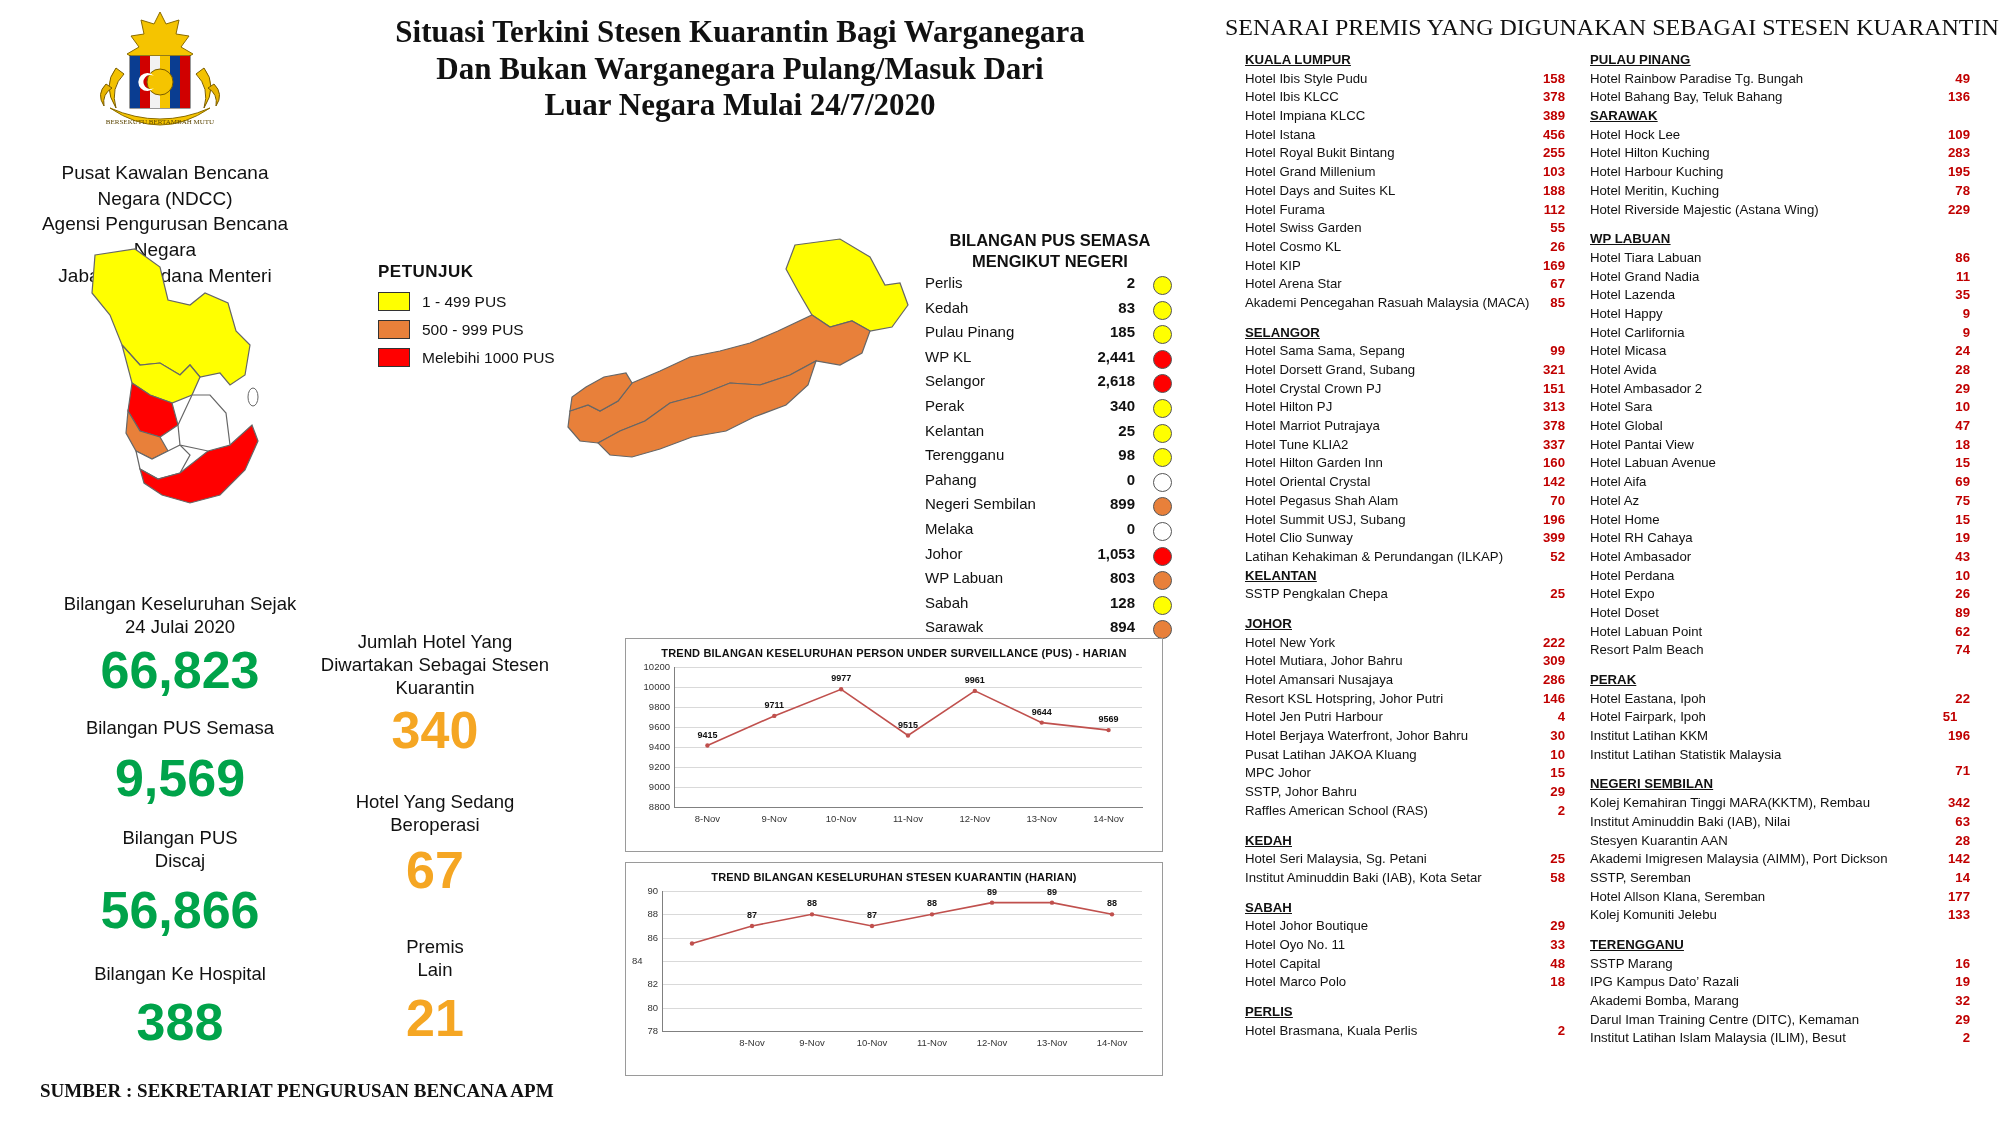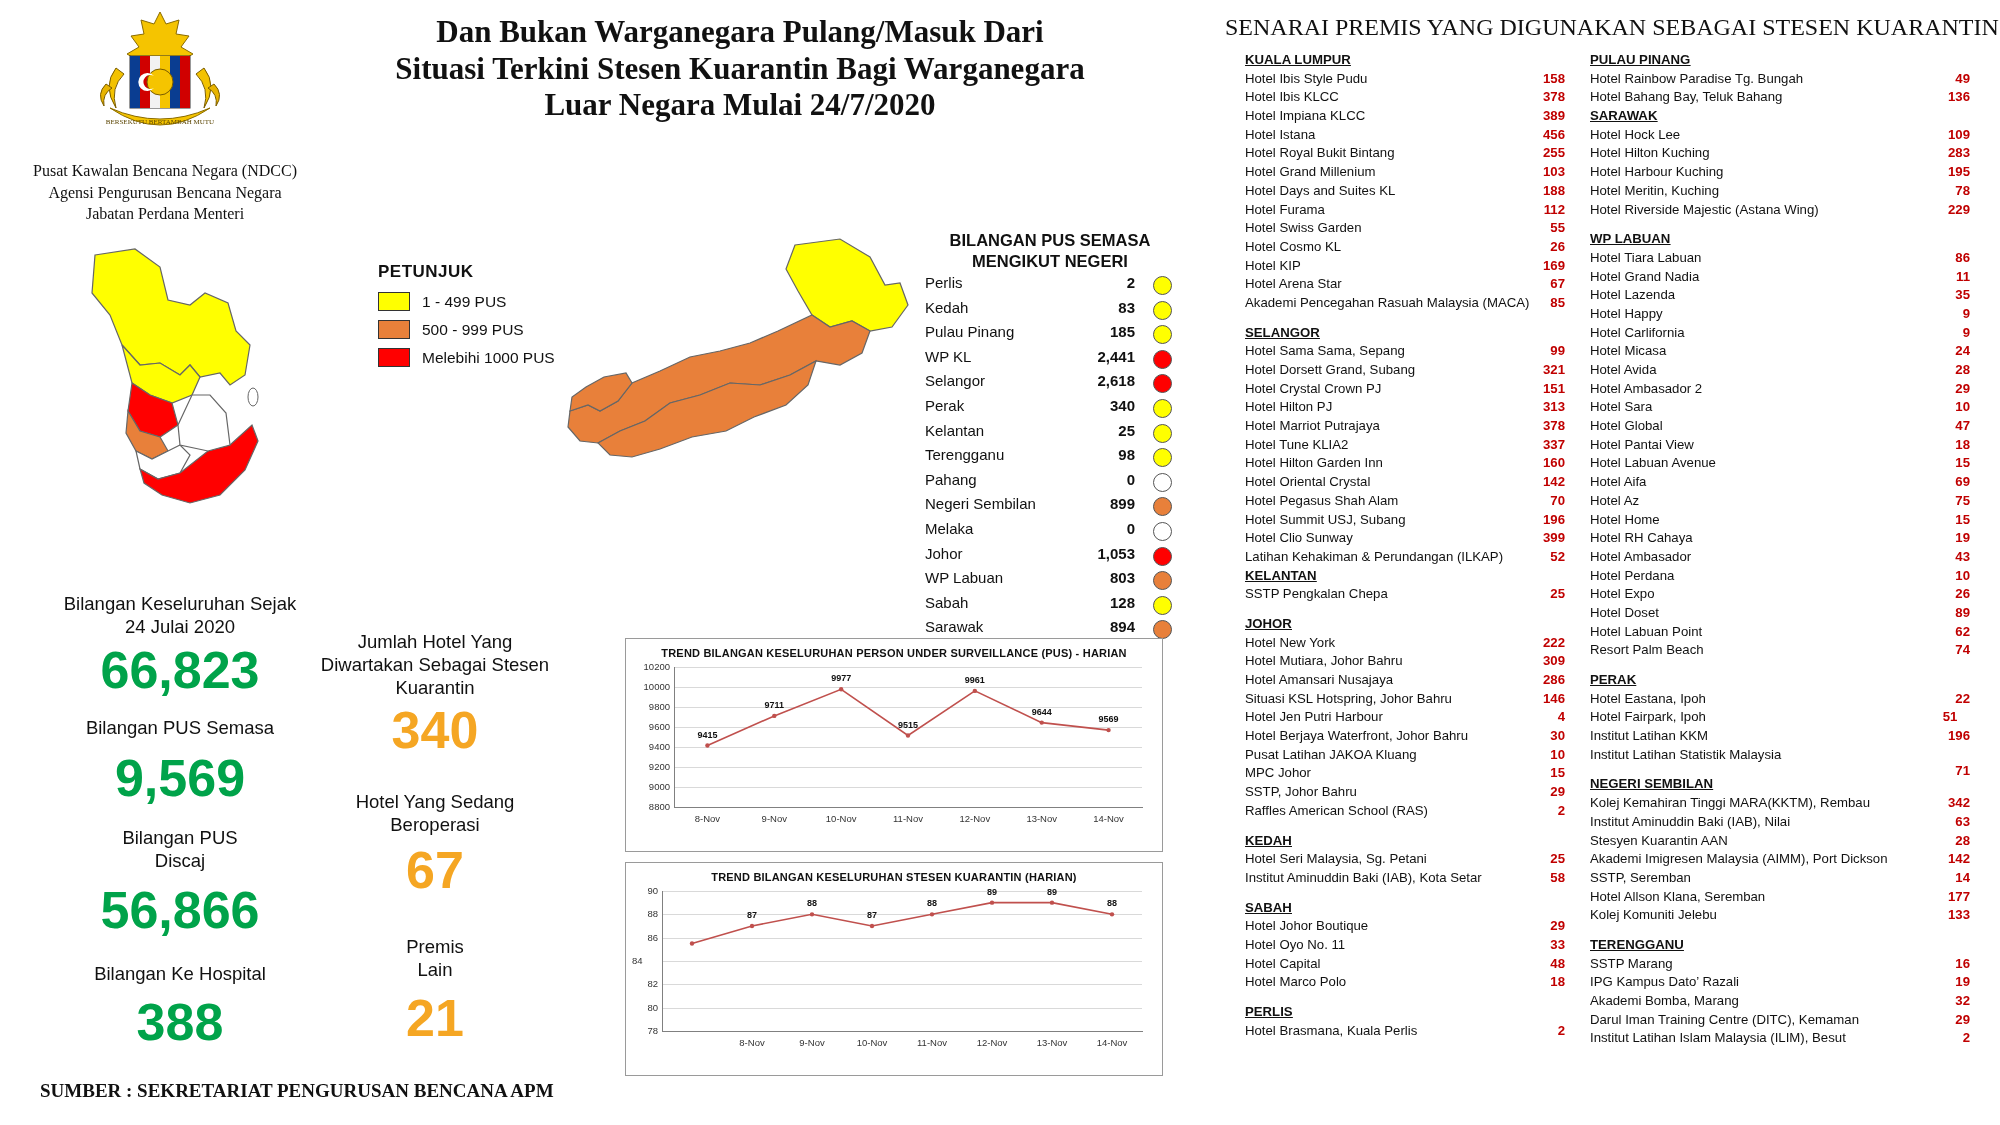--- a/index.html
+++ b/index.html
@@ -1,21 +1,21 @@
 <!DOCTYPE html>
 <html><head>
 <meta charset="utf-8">
 <style>
   html,body{margin:0;padding:0;}
   body{width:2000px;height:1125px;background:#ffffff;font-family:"Liberation Sans",sans-serif;overflow:hidden;position:relative;}
   .root{position:relative;width:2000px;height:1125px;}
 
   
   .crest{position:absolute;left:80px;top:8px;width:160px;height:140px;}
-  .org-text{position:absolute;left:30px;top:160px;width:270px;text-align:center;font-size:16px;line-height:1.35;color:#111;font-family:Liberation Serif, serif;}
+  .org-text{position:absolute;left:30px;top:160px;width:270px;text-align:center;font-size:19px;line-height:1.35;color:#111;}
 
   .title{position:absolute;left:300px;top:14px;width:880px;text-align:center;font-family:"Liberation Serif",serif;font-weight:bold;font-size:31px;line-height:1.18;color:#111;}
   .date{position:absolute;left:300px;top:158px;width:880px;text-align:center;font-family:"Liberation Serif",serif;font-weight:bold;font-size:40px;color:#7030a0;letter-spacing:.5px;}
 
   
   .petunjuk{position:absolute;left:378px;top:262px;font-weight:bold;font-size:17px;color:#111;letter-spacing:.5px;}
   .leg-row{position:absolute;left:378px;font-size:15.5px;color:#111;}
   .leg-box{display:inline-block;width:30px;height:17px;border:1.2px solid #333;vertical-align:-3px;margin-right:12px;}
   .leg-t{display:inline-block;vertical-align:1px;}
 
@@ -79,22 +79,22 @@
     </svg>
   </div>
 
   <div class="org-text">
     <div>Pusat Kawalan Bencana Negara (NDCC)</div>
     <div>Agensi Pengurusan Bencana Negara</div>
     <div>Jabatan Perdana Menteri</div>
   </div>
 
   <div class="title">
+    <div>Situasi Terkini Stesen Kuarantin Bagi Warganegara</div>
     <div>Dan Bukan Warganegara Pulang/Masuk Dari</div>
-    <div>Situasi Terkini Stesen Kuarantin Bagi Warganegara</div>
     <div>Luar Negara Mulai 24/7/2020</div>
   </div>
 
   <div style="position:absolute;left:40px;top:245px;">
     <svg width="270" height="320" viewBox="0 0 270 320">
       <path d="M55,10 L95,4 L120,22 L128,55 L150,60 L165,48 L188,58 L196,86 L210,100 L205,130 L190,140 L180,128 L160,132 L150,120 L140,130 L120,118 L100,120 L82,100 L70,70 L52,48 Z" fill="#ffff00" stroke="#666" stroke-width="1.2"></path>
       <path d="M82,100 L100,120 L120,118 L140,130 L150,120 L160,132 L152,150 L132,158 L110,150 L92,138 Z" fill="#ffff00" stroke="#666" stroke-width="1.2"></path>
       <path d="M92,138 L110,150 L132,158 L138,180 L120,192 L100,186 L88,166 Z" fill="#ff0000" stroke="#666" stroke-width="1.2"></path>
       <path d="M88,166 L100,186 L120,192 L128,206 L112,214 L96,206 L86,188 Z" fill="#e8803a" stroke="#666" stroke-width="1.2"></path>
       <path d="M96,206 L112,214 L128,206 L140,200 L150,210 L140,228 L118,234 L100,224 Z" fill="#ffffff" stroke="#666" stroke-width="1.2"></path>
@@ -431,21 +431,21 @@
       </div>
       <div class="p-row">
         <span class="p-name">Hotel Mutiara, Johor Bahru</span>
         <span class="p-num" style="left: 280px; width: 40px;">309</span>
       </div>
       <div class="p-row">
         <span class="p-name">Hotel Amansari Nusajaya</span>
         <span class="p-num" style="left: 280px; width: 40px;">286</span>
       </div>
       <div class="p-row">
-        <span class="p-name">Situasi KSL Hotspring, Johor Bahru</span>
+        <span class="p-name">Resort KSL Hotspring, Johor Putri</span>
         <span class="p-num" style="left: 280px; width: 40px;">146</span>
       </div>
       <div class="p-row">
         <span class="p-name">Hotel Jen Putri Harbour</span>
         <span class="p-num" style="left: 280px; width: 40px;">4</span>
       </div>
       <div class="p-row">
         <span class="p-name">Hotel Berjaya Waterfront, Johor Bahru</span>
         <span class="p-num" style="left: 280px; width: 40px;">30</span>
       </div>

